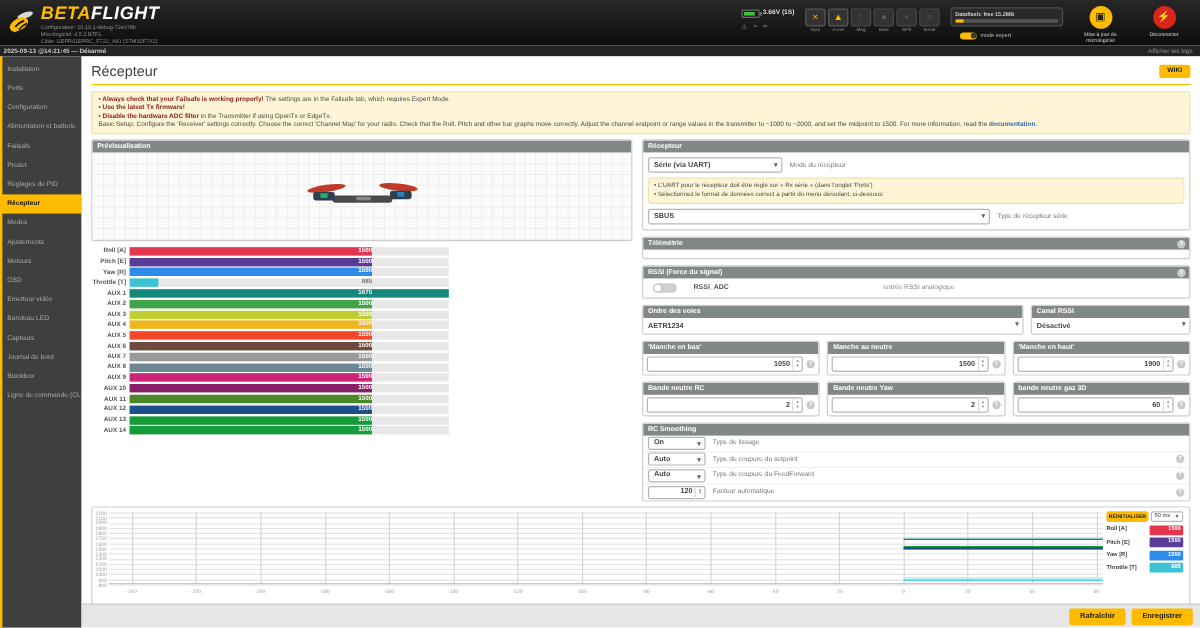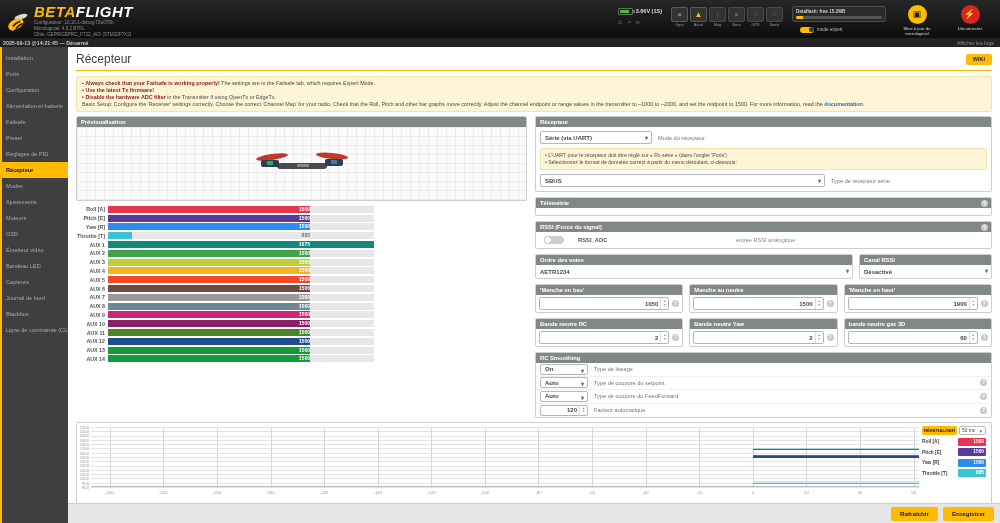--- a/index.html
+++ b/index.html
@@ -2,21 +2,21 @@
 <html><head>
 <meta charset="utf-8">
 <style>
   * { margin:0; padding:0; box-sizing:border-box; }
   html,body { width:1000px; height:523px; overflow:hidden; background:#fff;
               font-family:"Liberation Sans", sans-serif; }
 
   
   .hdr { position:absolute; left:0; top:0; width:1000px; height:38px;
          background:linear-gradient(#272727,#0d0d0d); display:flex; align-items:center; }
-  .logo-wrap { display:flex; align-items:flex-end; padding:3px 0 0 6px; }
+  .logo-wrap { display:flex; align-items:center; padding:3px 0 0 6px; }
   .logo-text { font-size:15px; font-weight:900; font-style:italic; letter-spacing:.5px; line-height:15px; }
   .logo-text .b { color:#ffbb00; } .logo-text .f { color:#fff; }
   .verlines { font-size:4.6px; color:#8d8d8d; line-height:6px; margin-top:1px; }
   .hdr-right { margin-left:auto; display:flex; align-items:flex-start; gap:9px; padding-right:8px; }
   .batt-block { margin-top:5px; }
   .batt-row { display:flex; align-items:center; gap:3px; }
   .batt-icon { width:15px; height:7px; border:1px solid #6a6a6a; border-radius:1px; position:relative; background:#1e1e1e; }
   .batt-icon i { position:absolute; left:1px; top:1px; bottom:1px; width:9px; background:#3fbf3f; }
   .batt-icon:after { content:""; position:absolute; right:-3px; top:1.5px; width:2px; height:3px; background:#6a6a6a; }
   .batt-v { color:#ddd; font-size:5.5px; font-weight:bold; }

